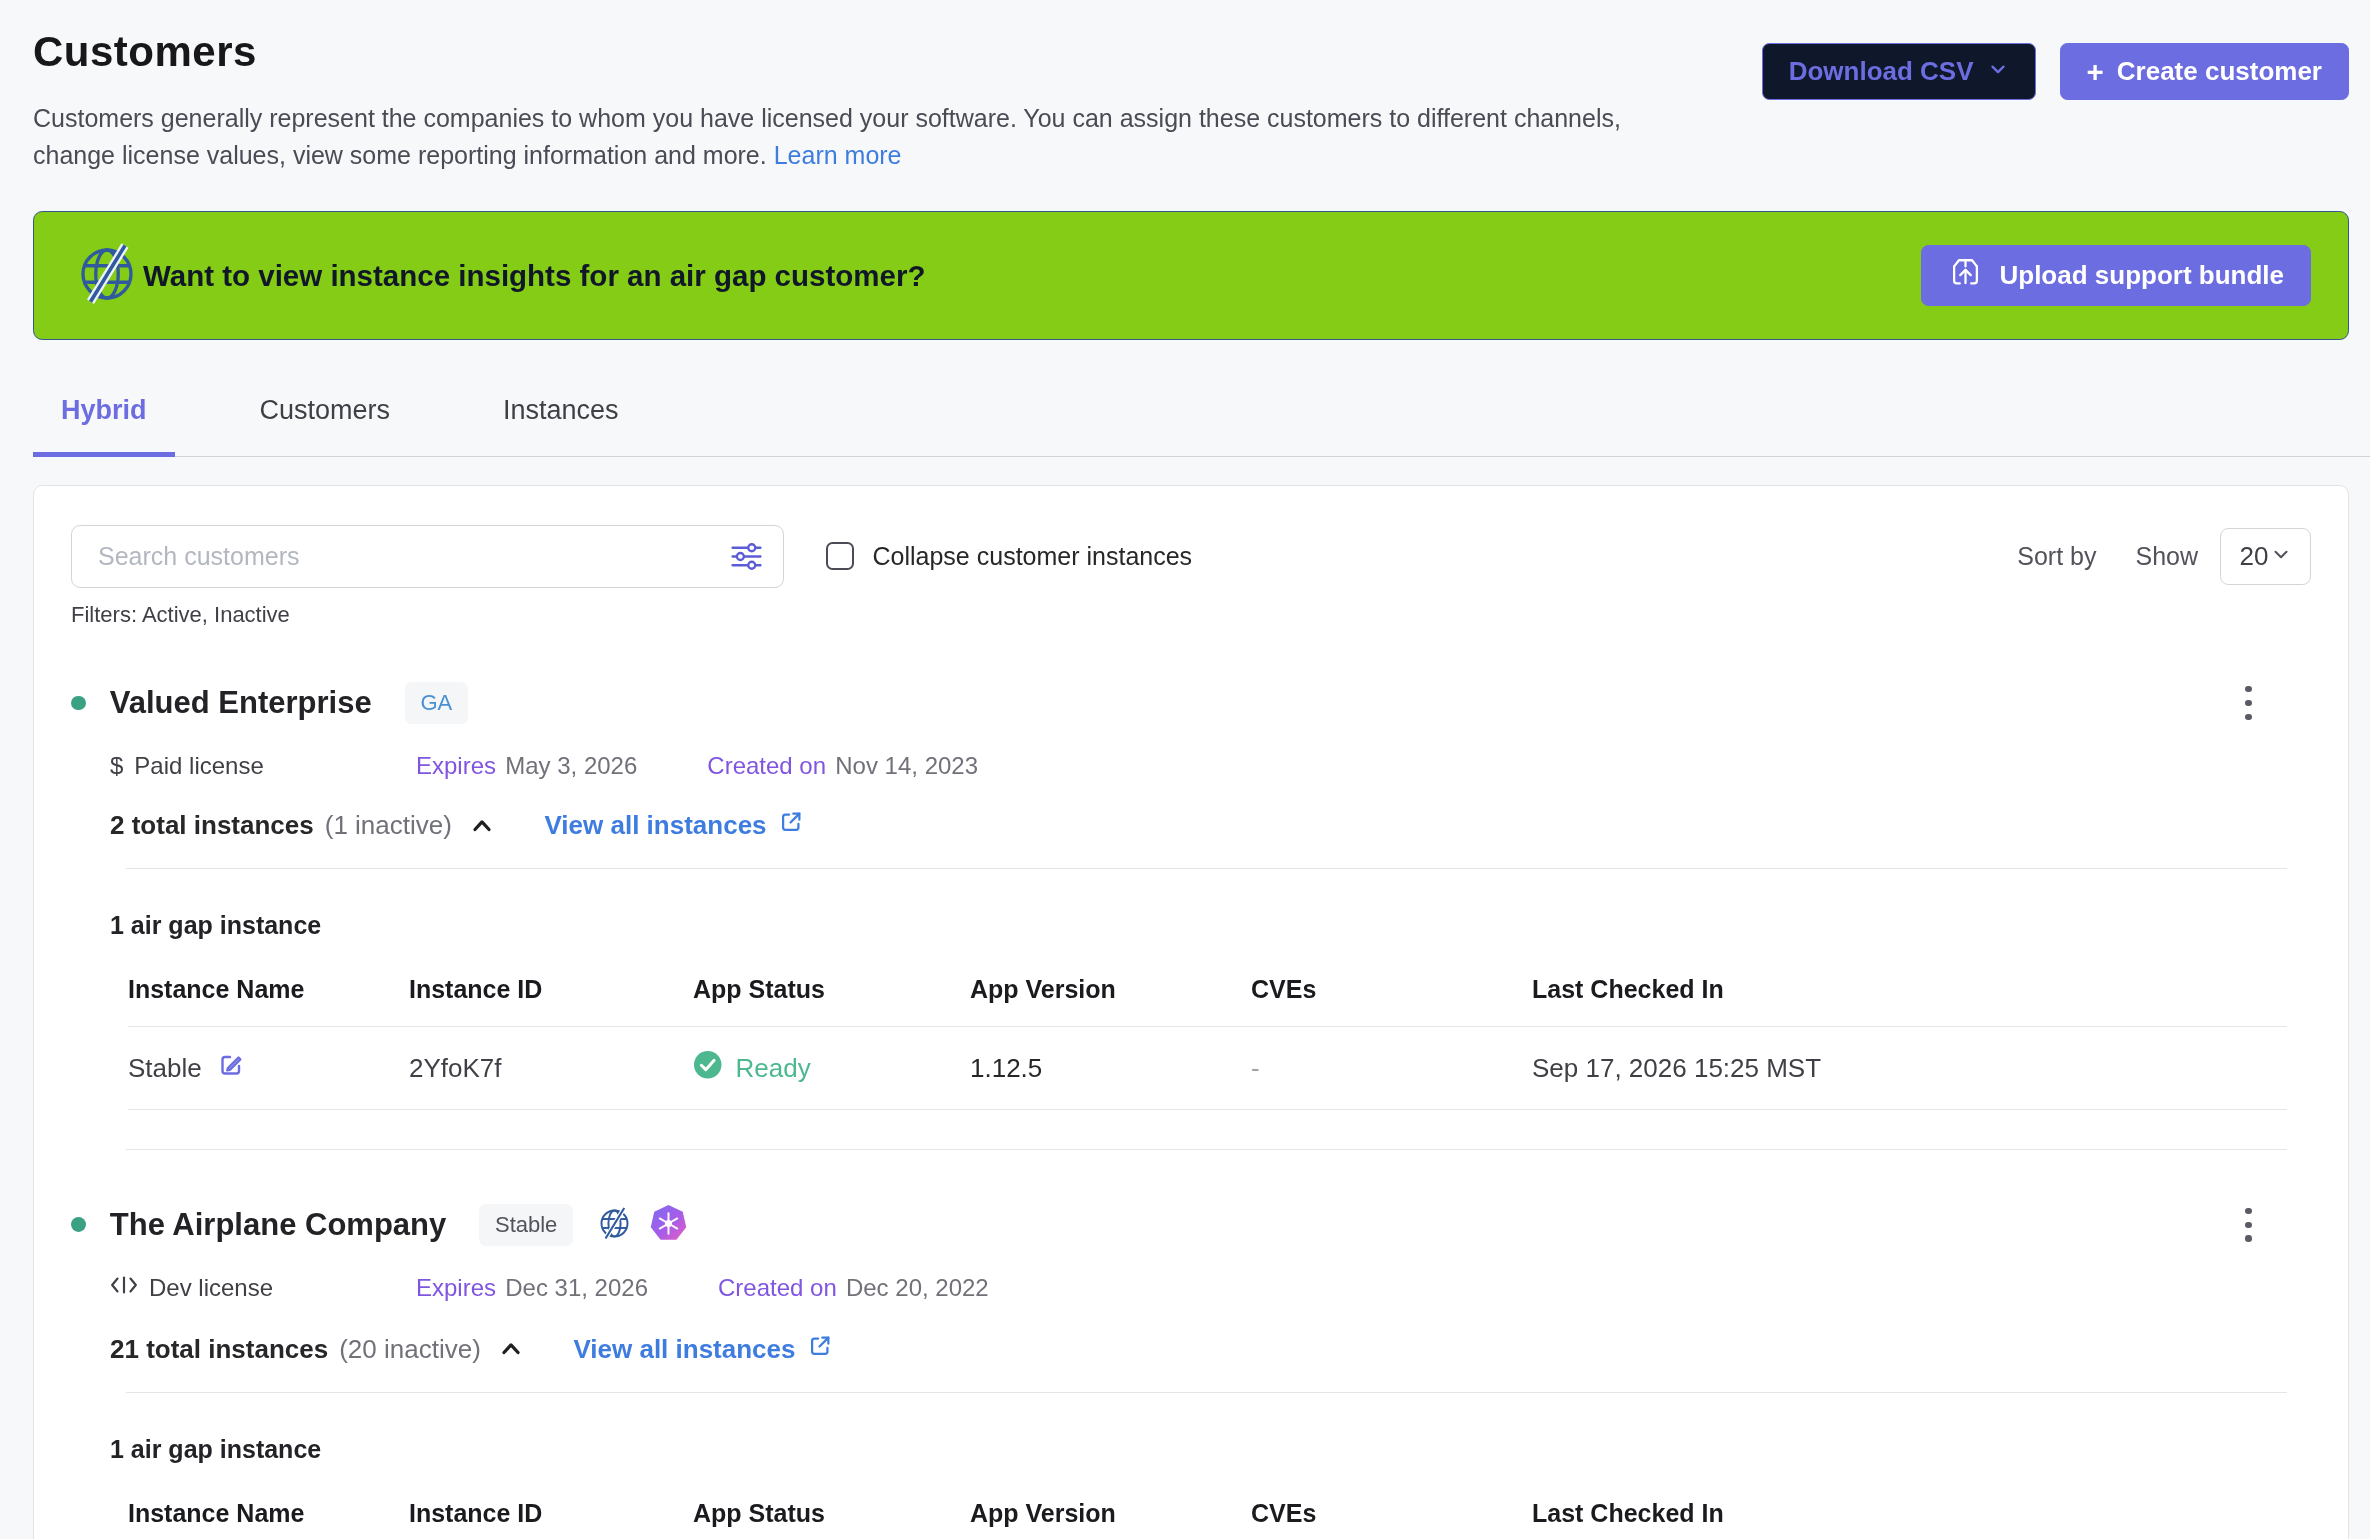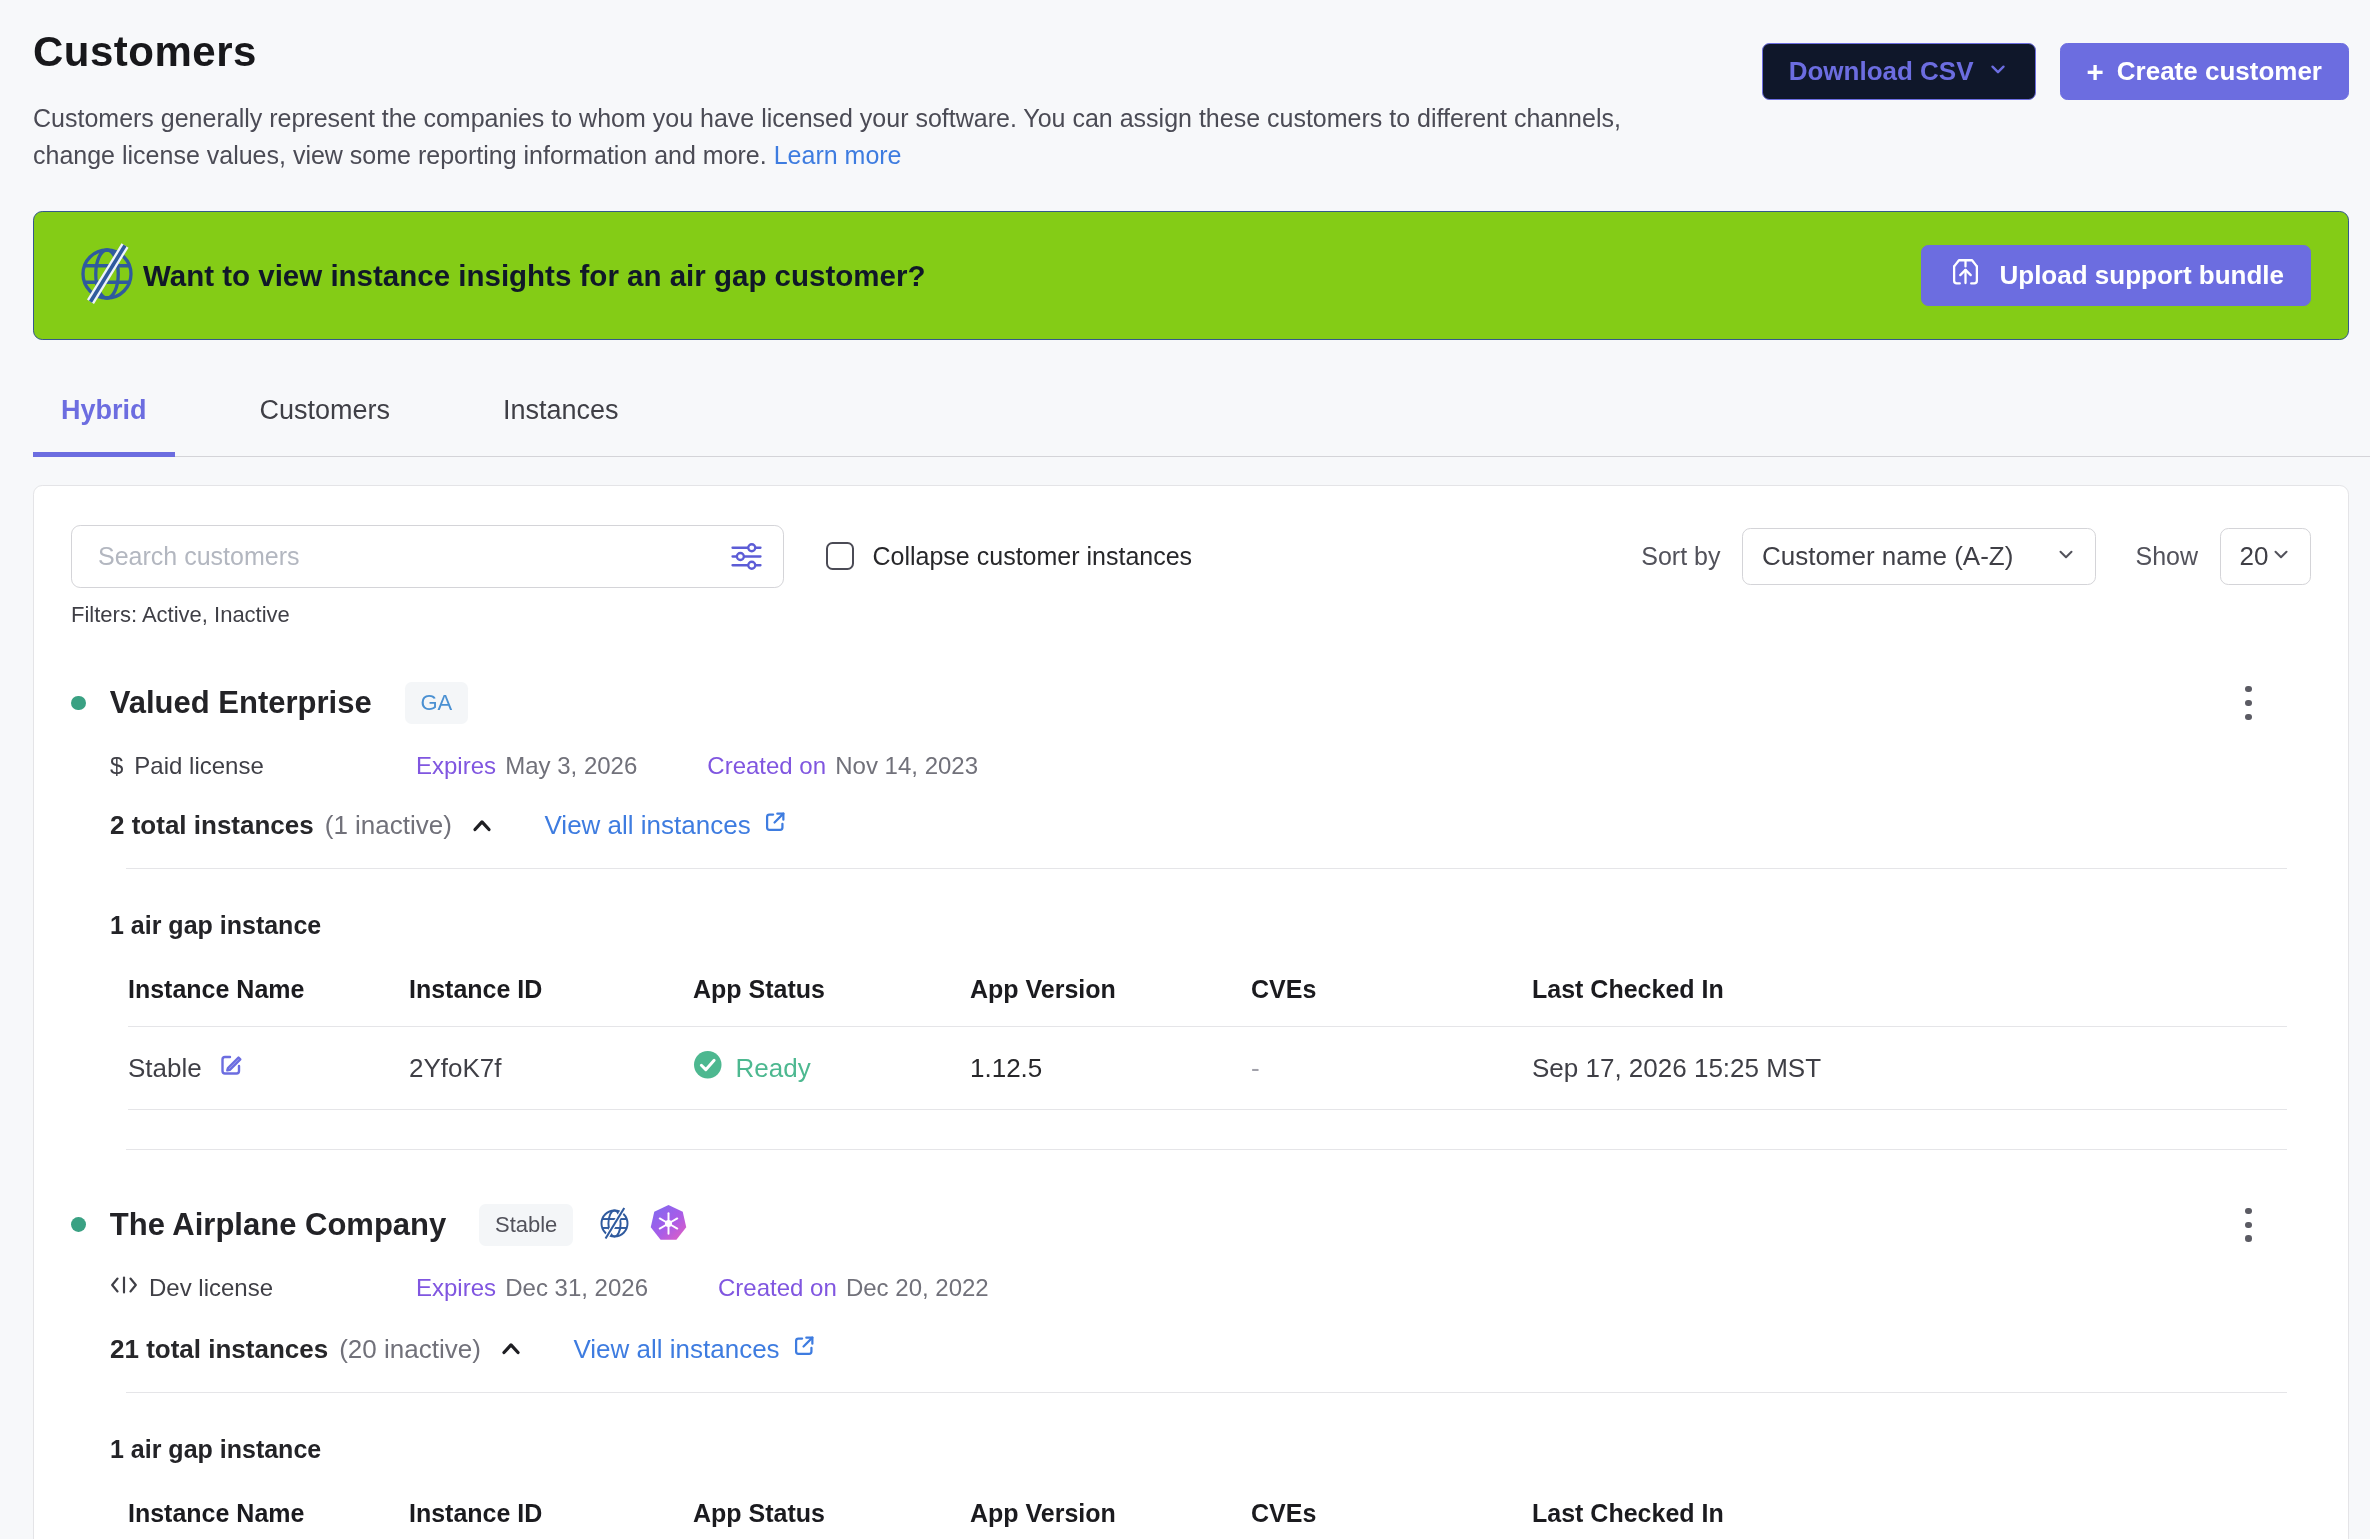--- a/index.html
+++ b/index.html
@@ -79,21 +79,21 @@
   .purple-label { color:#8056e0; }
   .meta-date { color:#71717a; }
   .meta-pair { display:flex; gap:9.2px; }
   .meta-pair + .meta-pair { margin-left:70px; }
 
   .instances-row { display:flex; align-items:center; margin-top:29.5px; padding-left:39px; }
   .instances-total { font-size:26px; font-weight:700; color:#27272a; }
   .instances-inactive { font-size:26px; color:#71717a; margin-left:11px; }
   .collapse-chevron { margin-left:16.6px; display:flex; cursor:pointer; }
   .view-all { margin-left:48px; display:flex; align-items:center; gap:11px;
-              font-size:26px; color:#3e7ce0; cursor:pointer; }
+              font-size:26px; color:#3e7ce0; cursor:pointer;font-weight:bold; }
 
   .divider { border-top:1.8px solid #e5e5e8; margin:26px 24px 0 55px; }
   .section-divider { border-top:1.8px solid #e5e5e8; margin:39px 24px 0 55px; }
 
   .airgap-heading { margin-top:42px; padding-left:39px; font-size:25px; font-weight:700; color:#232327; }
 
   .itable { margin:35px 24px 0 57px; }
   .itable-header { display:flex; border-bottom:1.8px solid #e5e5e8; padding-bottom:22px; }
   .itable-header > div { font-size:25px; font-weight:700; color:#1b1b1f; }
   .itable-row { display:flex; align-items:center; height:83px; border-bottom:1.8px solid #e5e5e8;
@@ -183,28 +183,20 @@
               <circle cx="26" cy="30" r="4" fill="#fff"></circle>
           </svg>
         </span>
       </div>
       <div class="collapse-wrap">
         <span class="checkbox"></span>
         <span class="collapse-label">Collapse customer instances</span>
       </div>
       <div class="toolbar-spacer"></div>
       <span class="muted-label">Sort by</span>
-      <div class="select select-sort">
-        <span>Customer name (A-Z)</span>
-        <span>
-          <svg width="22" height="22" viewBox="0 0 24 24" fill="none" stroke="#52525b" stroke-width="2.2" stroke-linecap="round" stroke-linejoin="round">
-              <polyline points="6,9.5 12,15.5 18,9.5"></polyline>
-            </svg>
-        </span>
-      </div>
       <span class="muted-label show-label">Show</span>
       <div class="select select-show">
         <span>20</span>
         <span>
           <svg width="22" height="22" viewBox="0 0 24 24" fill="none" stroke="#52525b" stroke-width="2.2" stroke-linecap="round" stroke-linejoin="round">
               <polyline points="6,9.5 12,15.5 18,9.5"></polyline>
             </svg>
         </span>
       </div>
     </div>

